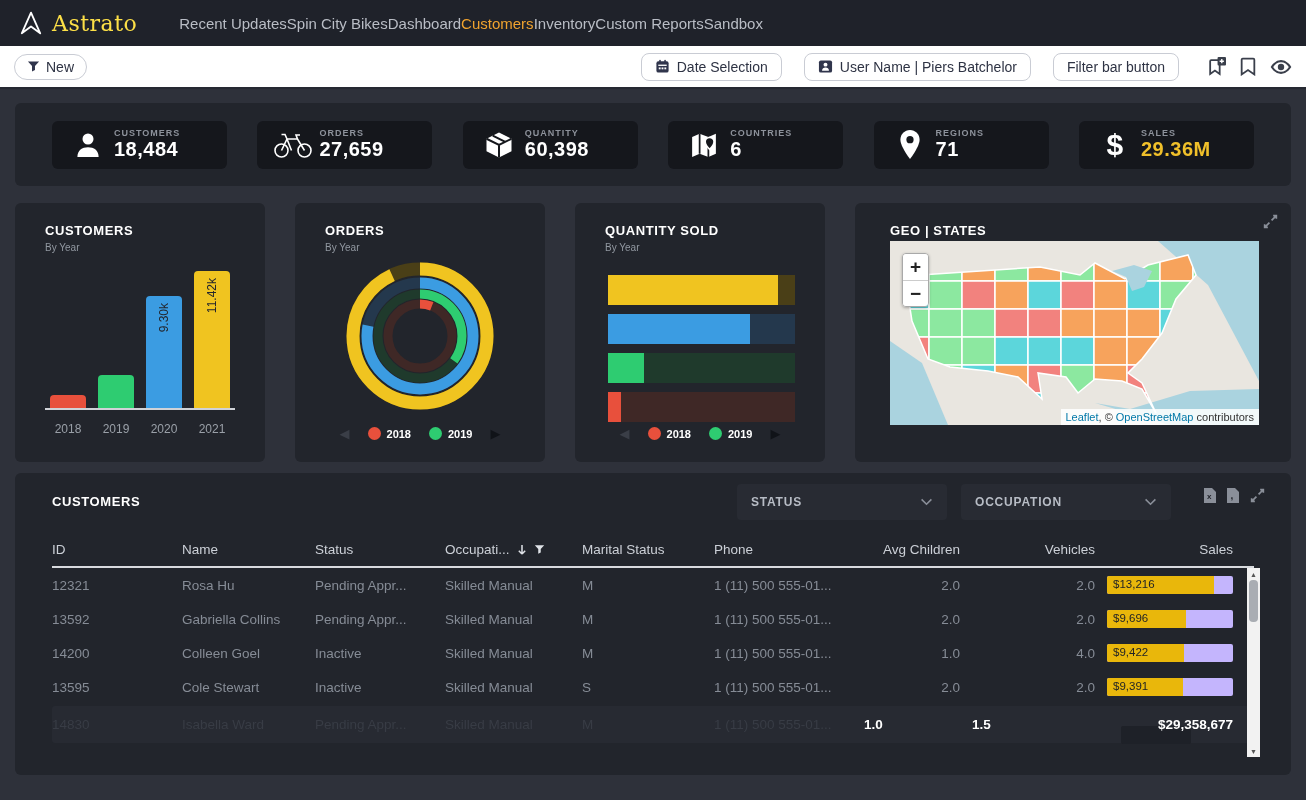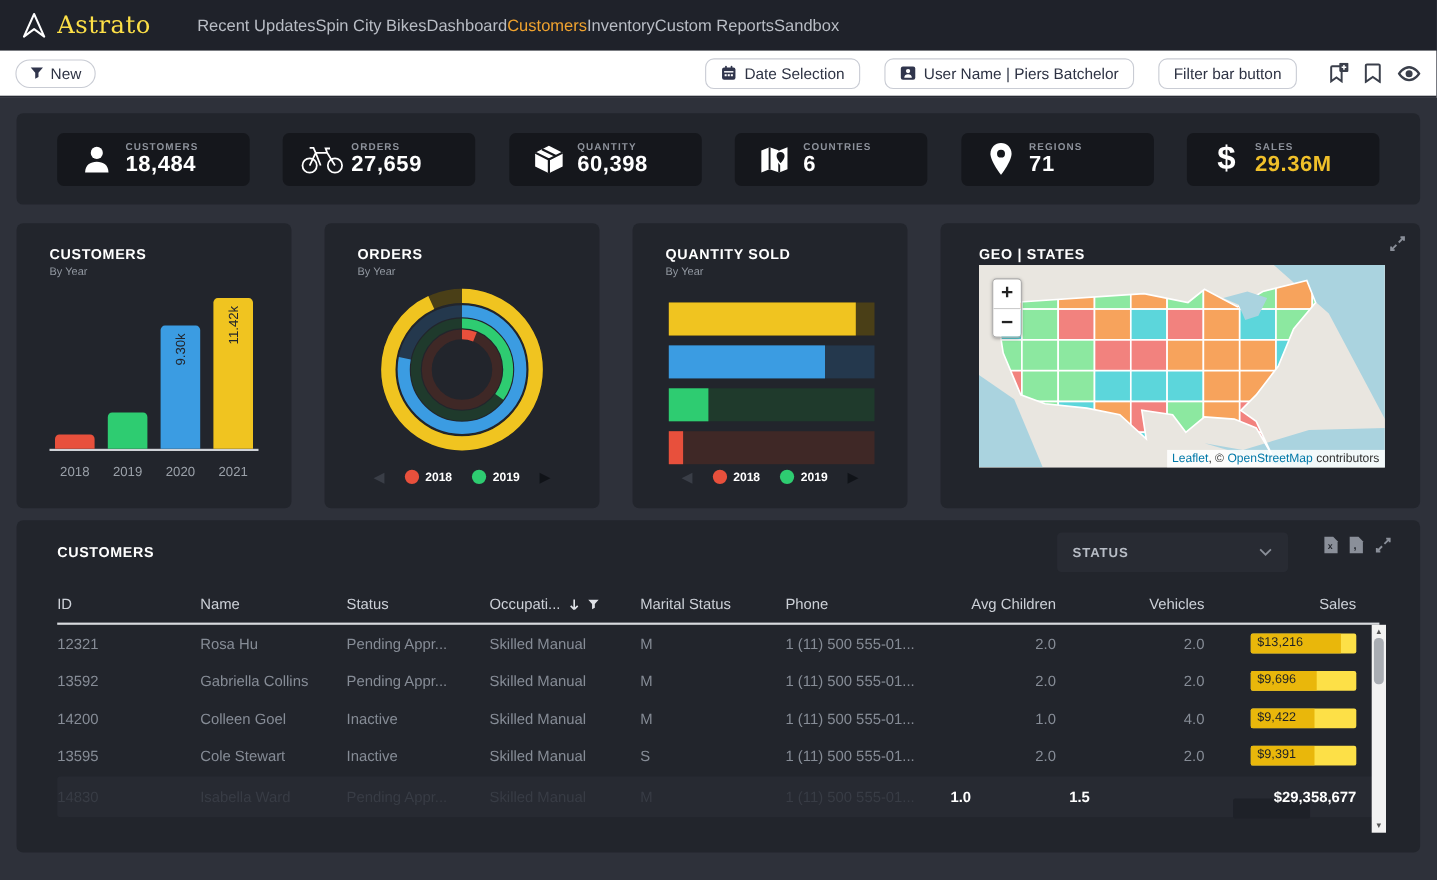--- a/index.html
+++ b/index.html
@@ -81,21 +81,21 @@
   .filter-dd { width:210px; height:36px; background:#282b33; border-radius:4px; display:flex; align-items:center; justify-content:space-between; padding:0 14px; cursor:pointer; }
   .filter-dd span { color:#b7bcc5; font-size:12px; font-weight:bold; letter-spacing:.8px; }
   .panel-icons { position:absolute; top:14px; right:25px; display:flex; gap:9px; align-items:center; }
 
   .grid-row { display:grid; grid-template-columns:130px 133px 130px 137px 132px 150px 108px 135px 138px; align-items:center; }
   .thead { margin-top:33px; padding-bottom:9px; border-bottom:2px solid #d8dade; color:#ccd0d7; font-size:13.5px; }
   .thead .num, .trow .num { text-align:right; padding-right:12px; }
   .th-occ { display:flex; align-items:center; gap:7px; }
   .trow { height:34px; color:#868c96; font-size:13.5px; }
   .sales-cell { display:flex; justify-content:flex-end; padding-right:12px; }
-  .sales-bar { width:140px; height:18px; background:#fde047; border-radius:2px; position:relative; overflow:hidden;margin-left:30px; }
+  .sales-bar { width:140px; height:18px; background:#c4b5fd; border-radius:2px; position:relative; overflow:hidden; }
   .sales-bar-fill { position:absolute; left:0; top:0; bottom:0; background:#e9b70b; }
   .sales-bar-label { position:absolute; left:6px; top:1.5px; font-size:11.5px; color:#1d2026; }
   .totals-row { height:37px; background:#272a32; border-radius:3px; color:#fff; font-weight:bold; font-size:13.5px; margin-top:2px; }
   .ghost { color:#383c45; font-weight:normal; }
   .totals-sales { display:flex; justify-content:flex-end; align-items:center; padding-right:12px; position:relative; }
   .ghost-bar { position:absolute; left:14px; top:9px; width:70px; height:18px; background:#1e2128; border-radius:2px; }
   .totals-sales b { position:relative; }
 
   
   .vscroll { position:absolute; right:31px; top:95px; bottom:18px; width:13px; background:#f2f2f2; display:flex; flex-direction:column; align-items:center; }
@@ -446,20 +446,26 @@
     <div class="panel table-panel">
       <div class="card-title">CUSTOMERS</div>
 
       <div class="filters">
         <div class="filter-dd">
           <span>STATUS</span>
           <svg width="13" height="8" viewBox="0 0 14 9">
               <path d="M1.5 1.5L7 7l5.5-5.5" stroke="#8a8f99" stroke-width="1.8" fill="none"></path>
             </svg>
         </div>
+        <div class="filter-dd">
+          <span>OCCUPATION</span>
+          <svg width="13" height="8" viewBox="0 0 14 9">
+              <path d="M1.5 1.5L7 7l5.5-5.5" stroke="#8a8f99" stroke-width="1.8" fill="none"></path>
+            </svg>
+        </div>
       </div>
       <div class="panel-icons">
         <svg width="14" height="17" viewBox="0 0 14 17">
             <path d="M1 1h8l4 4v11H1z" fill="#8a8f99"></path>
             <text x="4" y="12" font-size="8" fill="#22252c" font-family="Liberation Sans, sans-serif" font-weight="bold">x</text>
           </svg>
         <svg width="14" height="17" viewBox="0 0 14 17">
             <path d="M1 1h8l4 4v11H1z" fill="#8a8f99"></path>
             <text x="4.5" y="12" font-size="10" fill="#22252c" font-family="Liberation Sans, sans-serif" font-weight="bold">,</text>
           </svg>

